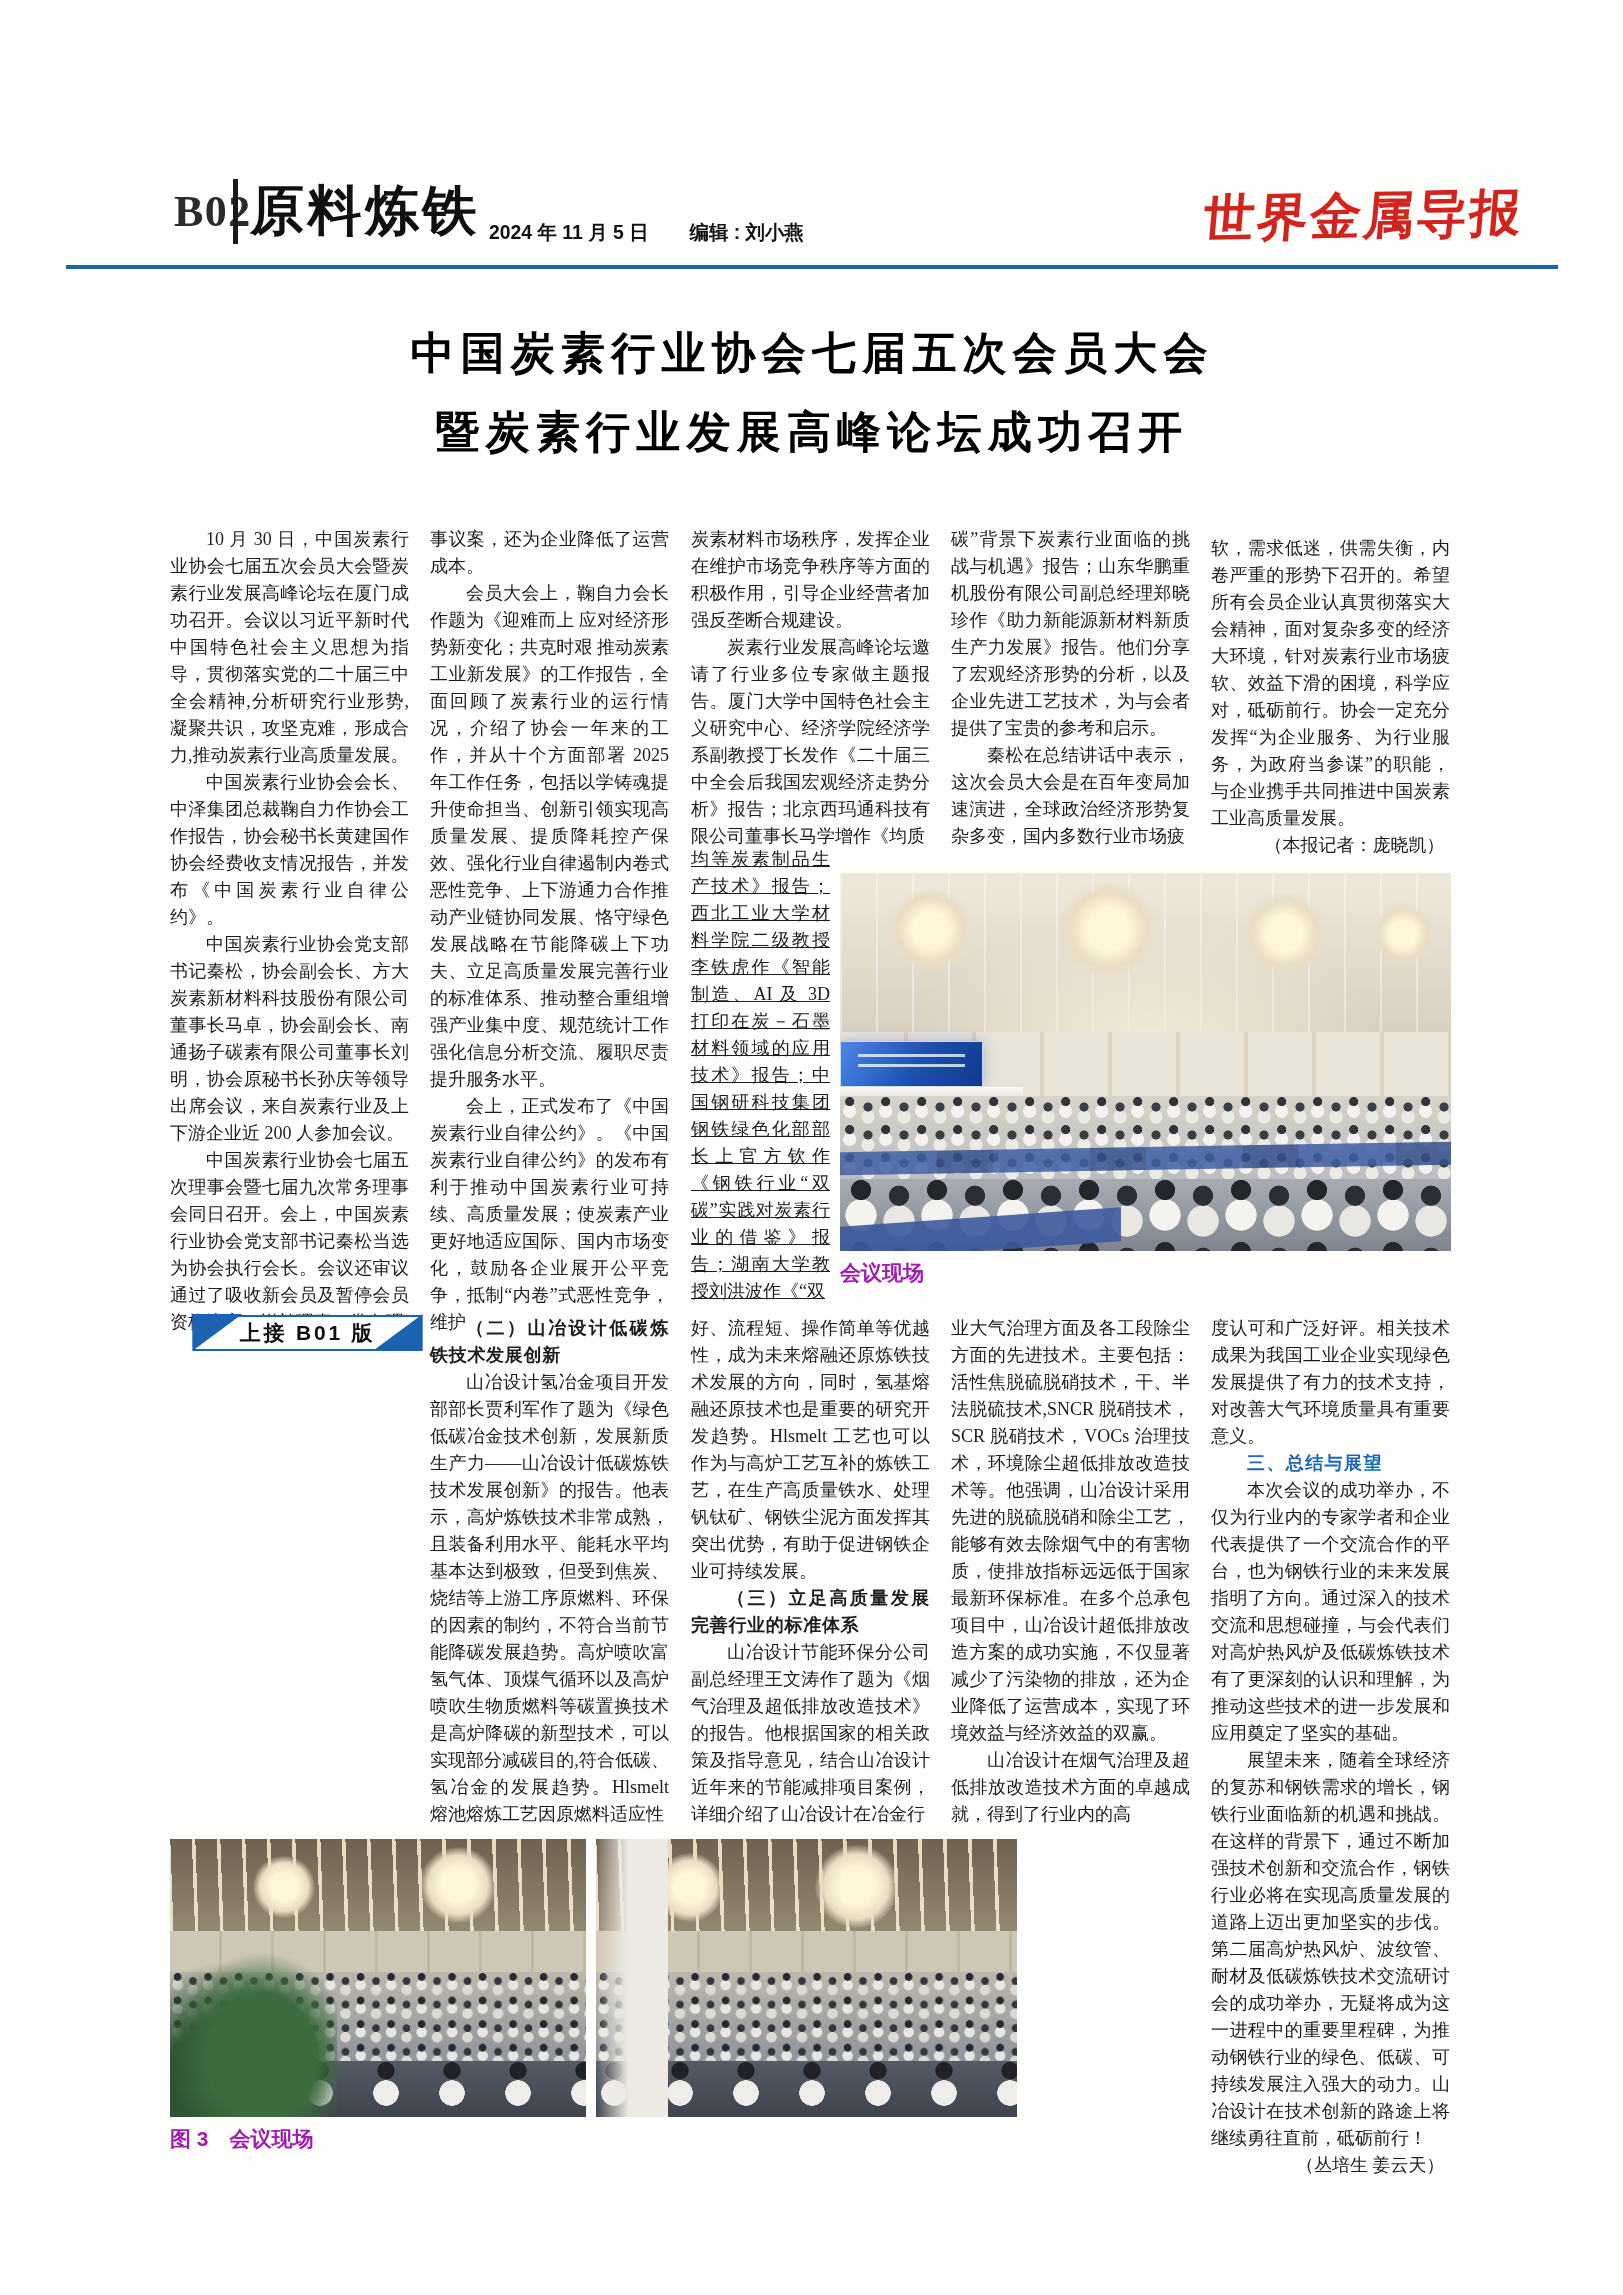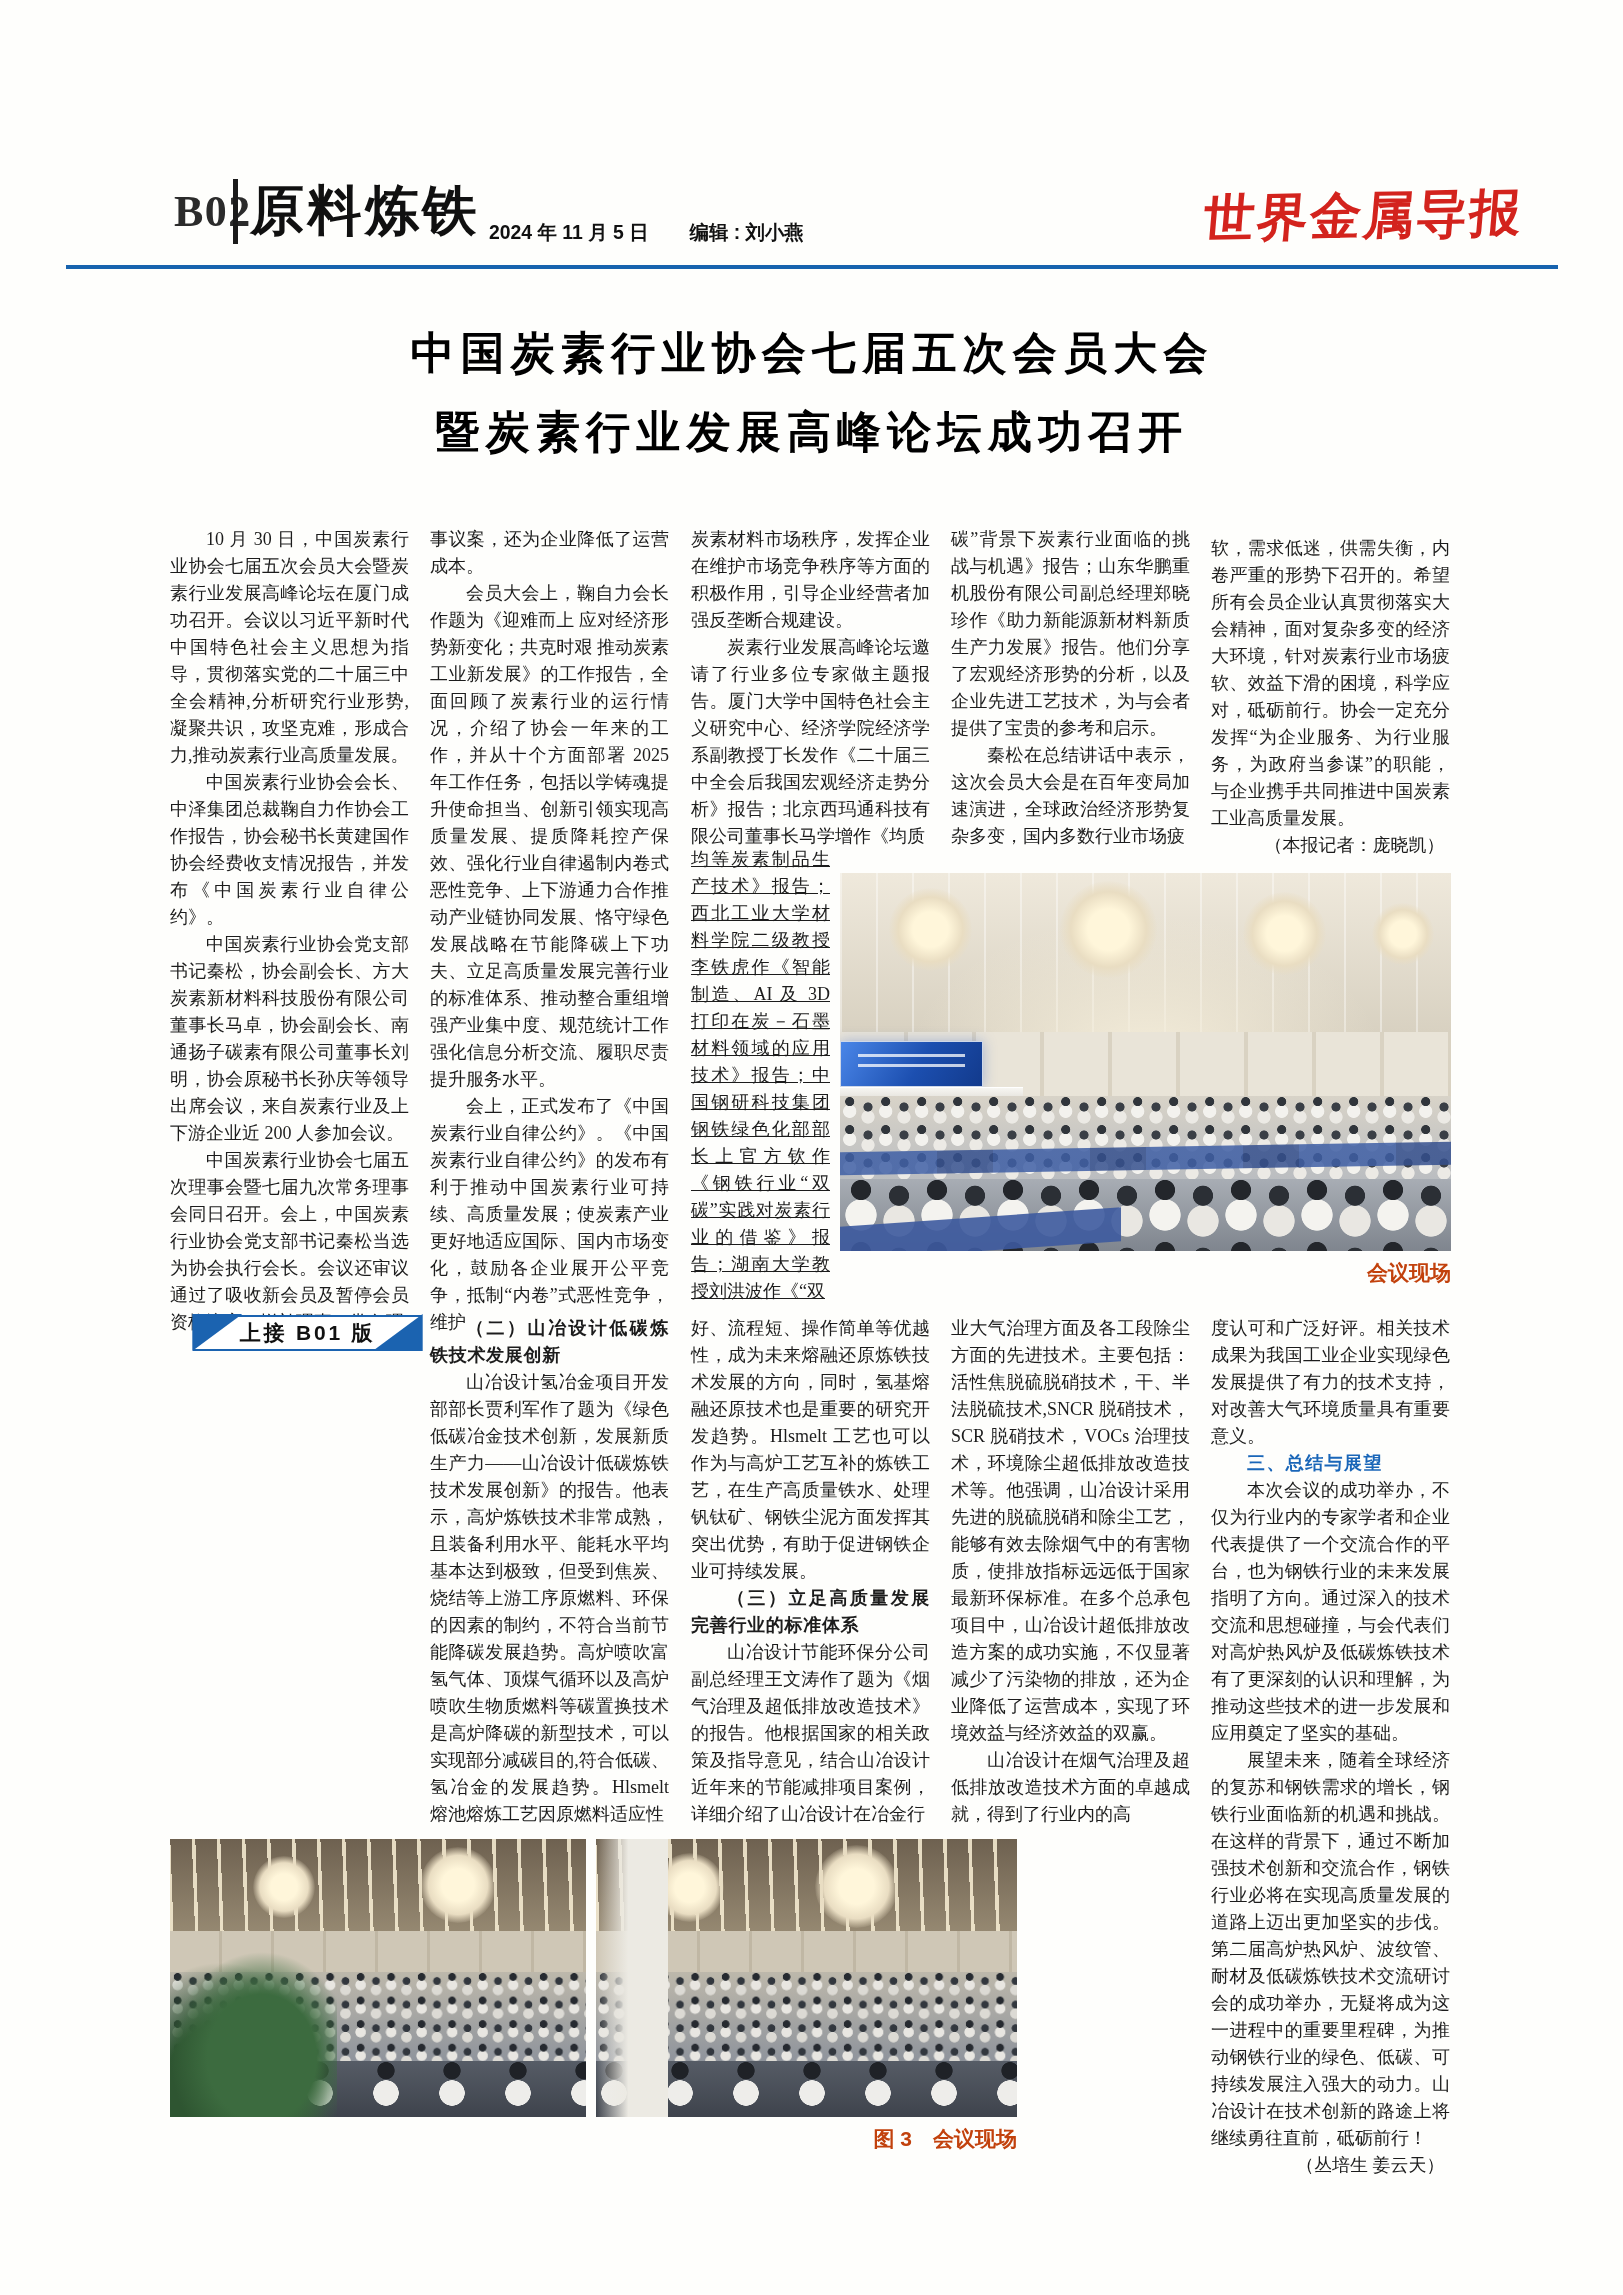--- a/index.html
+++ b/index.html
@@ -25,21 +25,21 @@
   
   #top-article{left:170px;top:526px;width:1281px;height:779px;}
   #bottom-article{left:170px;top:1305px;width:1281px;height:972px;}
   .col{position:absolute;width:239px;font-size:18px;line-height:27px;text-align:justify;color:#1c1c1c;}
   .col p{margin:0;text-indent:2em;}
   .col p.cont{text-indent:0;}
   .col p.byline{text-indent:0;text-align:right;padding-right:5.6px;}
   .col p.subhead{font-weight:bold;letter-spacing:0.7px;}
   .col p.bluehead{font-weight:bold;color:#1a66b8;letter-spacing:1.4px;}
   .narrow{width:139px;text-decoration:underline;}
-  .caption{position:absolute;text-align:right;font-weight:bold;font-size:21px;color:#c2410c;
+  .caption{position:absolute;text-align:left;font-weight:bold;font-size:21px;color:#a21caf;
       font-family:"Liberation Sans","DejaVu Sans",sans-serif;}
   
   #cont-tag{left:23px;top:9.7px;width:229px;height:32px;border-top:2.8px solid #1b63b0;border-bottom:2.8px solid #1b63b0;
       background:#fff;}
   #cont-tag .txt{position:absolute;left:0;right:0;top:0;height:32px;line-height:32px;text-align:center;
       font-weight:bold;font-size:21px;letter-spacing:2.8px;color:#111;
       font-family:"Liberation Sans","DejaVu Sans",sans-serif;}
   .tri{position:absolute;background:#1b63b0;}
   #tri-l{left:-0.7px;top:-2.8px;width:50px;height:37px;clip-path:polygon(0 0,100% 0,0 100%);}
   #tri-r{right:-0.7px;top:-2.8px;width:50px;height:37px;clip-path:polygon(100% 0,100% 100%,0 100%);}

